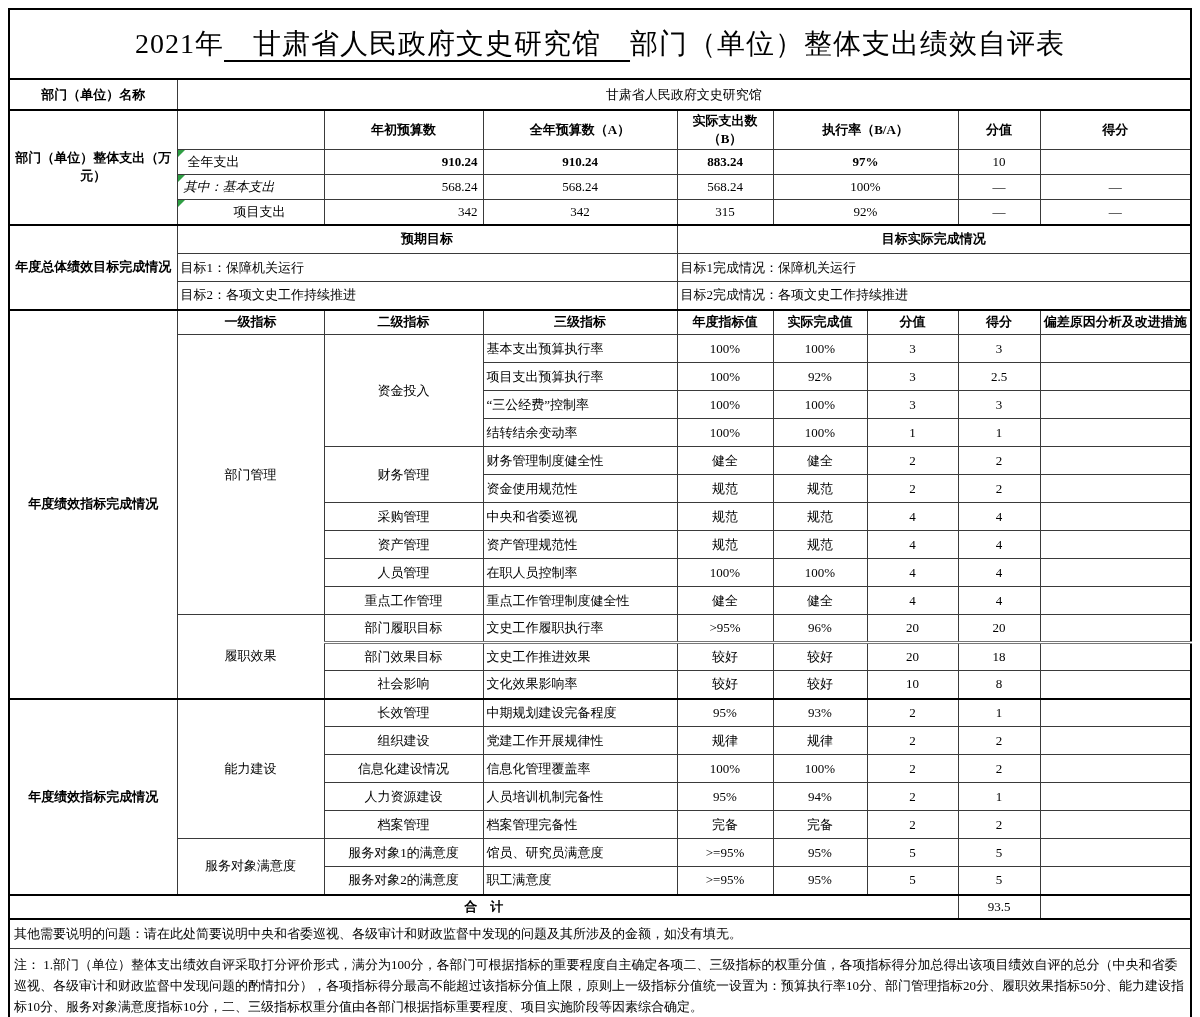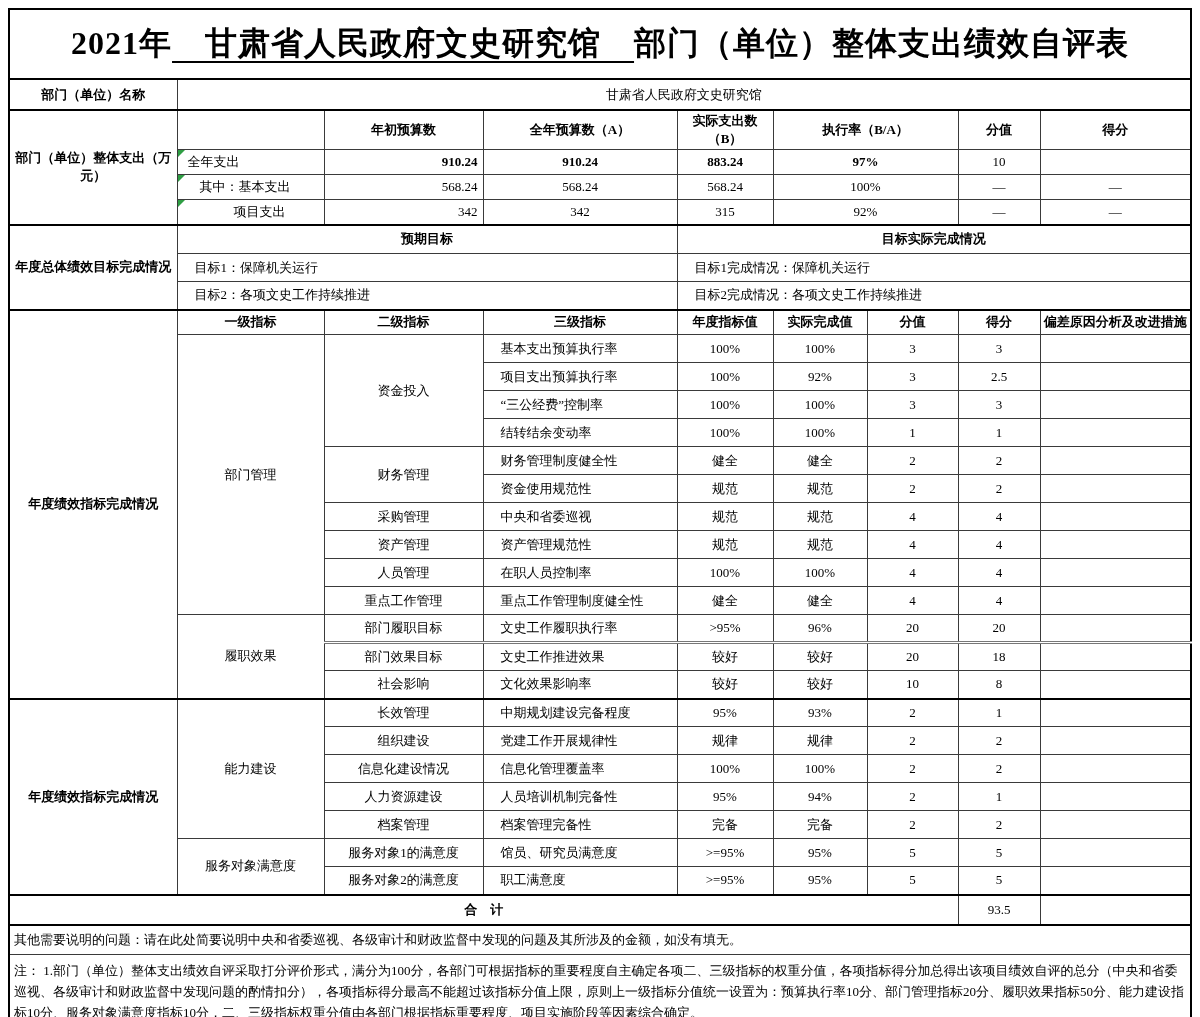--- a/index.html
+++ b/index.html
@@ -7,36 +7,36 @@
   table.sheet{
     position:absolute;left:8px;top:8px;width:1182px;
     border-collapse:collapse;table-layout:fixed;
     border:2px solid #000;
     font-family:"Liberation Serif","DejaVu Serif",serif;
     color:#000;background:#fff;
   }
   td{border:1px solid #3a3a3a;font-size:13px;text-align:center;vertical-align:middle;
      padding:1px 3px;overflow:hidden;word-break:break-all;}
   .b{font-weight:bold;}
-  .l{text-align:left;padding-left:17px;}
+  .l{text-align:left;padding-left:3px;}
   .r{text-align:right;padding-right:5px;}
   .rel{position:relative;}
-  .ind1{padding-left:10px;} .ind2{padding-left:22px;} .ind3{padding-left:56px;}
+  .ind1{padding-left:10px;} .ind2{padding-left:6px;font-style:italic;} .ind3{padding-left:56px;}
   tr.thick td{border-top:2px solid #000;margin-left:41px;}
   tr.dbl td{border-top:3px double #777;}
-  .title-cell{font-size:32px;font-weight:bold;letter-spacing:1px;border-bottom:2px solid #000;}
+  .title-cell{font-size:28px;font-weight:normal;letter-spacing:1px;border-bottom:2px solid #000;}
   .u{text-decoration:underline;text-underline-offset:7px;text-decoration-thickness:2px;}
   .tri{position:absolute;top:0;left:0;width:0;height:0;
        border-top:7px solid #2f9e44;border-right:7px solid transparent;}
   td.note{ text-align:left;line-height:1.6;padding:4px 6px 4px 4px;font-size:13px;}
   td.note.topv{vertical-align:top;padding-top:6px;}
   
   tr.h-title{height:70px;} tr.h-name{height:31px;} tr.h-exph{height:33px;}
   tr.h-exp{height:25px;margin-left:41px;} tr.h-goalh{height:29px;} tr.h-goal{height:28px;}
-  tr.h-indh{height:25px;} tr.h-ind{height:28px;} tr.h-total{height:30px;}
+  tr.h-indh{height:25px;} tr.h-ind{height:28px;} tr.h-total{height:24px;}
   tr.h-other{height:25px;} tr.h-n1{height:42px;}
 </style>
 </head>
 <body>
 
 <div class="page">
 <table class="sheet">
   <colgroup>
     <col style="width:168px">
         <col style="width:147px">

